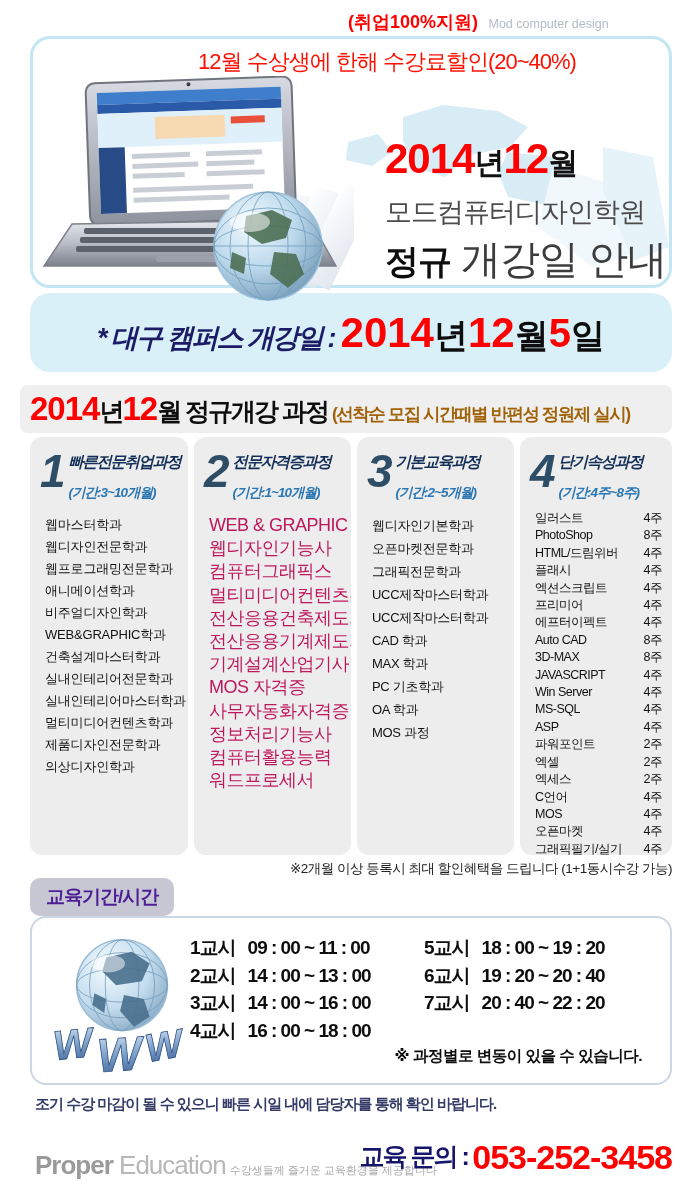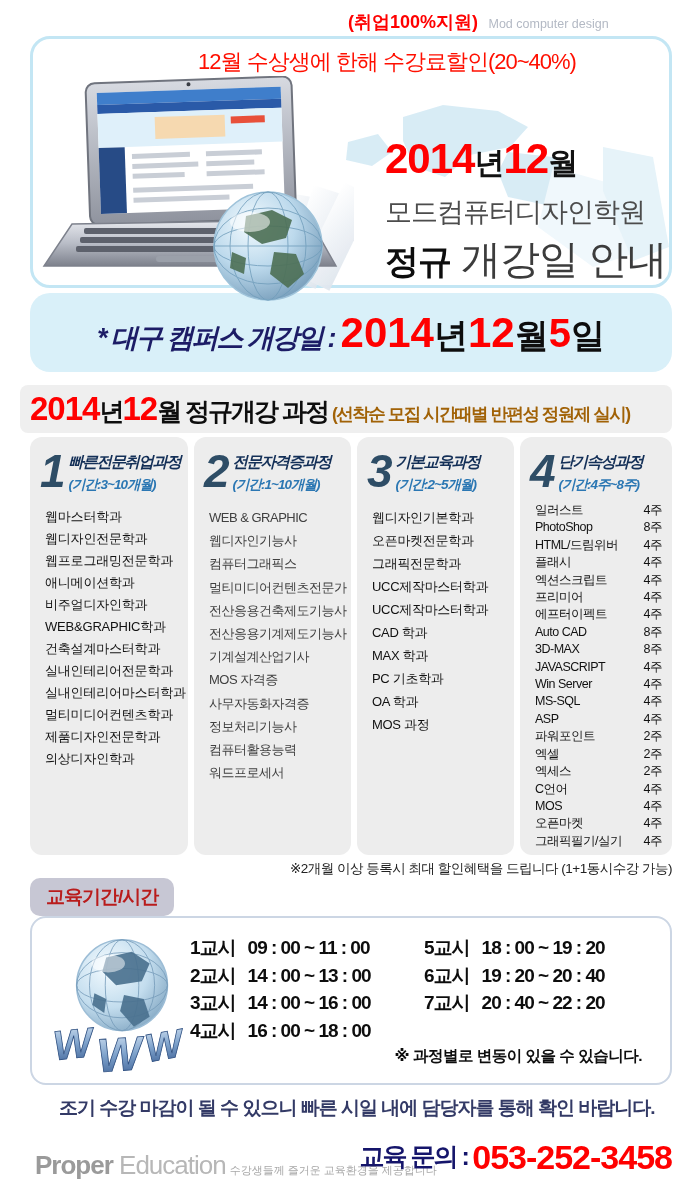--- a/index.html
+++ b/index.html
@@ -49,47 +49,47 @@
 
   
   .col { position:absolute; top:437px; height:418px; background:#ededed; border-radius:12px; padding:12px 6px 0 10px; overflow:hidden; }
   .col-1 { left:30px;  width:158px; }
   .col-2 { left:194px; width:157px; }
   .col-3 { left:357px; width:157px; }
   .col-4 { left:520px; width:152px; }
   .col-head { display:flex; align-items:flex-start; }
   .col-num { color:#2e4d66; font-weight:900; font-style:italic; font-size:46px; line-height:44px; margin-right:5px; letter-spacing:-2px; }
   .col-name { color:#132f57; font-weight:900; font-style:italic; font-size:15.5px; letter-spacing:-1.5px; margin-top:3px; white-space:nowrap; }
-  .col-period { color:#2b77b3; font-weight:900; font-style:italic; font-size:13.5px; letter-spacing:-1px; margin-top:3px; }
+  .col-period { color:#2b77b3; font-weight:900; font-style:italic; font-size:13.5px; letter-spacing:-1px; margin-top:11px; }
   .col ul { list-style:none; margin-top:12px; padding-left:5px; }
   .col-1 ul li { font-size:13px; line-height:22px;   color:#111; letter-spacing:-0.2px; white-space:nowrap; }
-  .col-2 ul li { font-size:13px; line-height:23.2px; color:#404040; letter-spacing:-0.5px; white-space:nowrap; }
+  .col-2 ul li { font-size:18px; line-height:23.2px; color:#be185d; letter-spacing:-0.5px; white-space:nowrap; }
   .col-3 ul li { font-size:13px; line-height:23px;   color:#111; letter-spacing:-0.3px; white-space:nowrap; }
   .col-4 ul { margin-top:8px; padding-right:4px; }
   .col-4 ul li { font-size:12.5px; line-height:17.4px; color:#111; letter-spacing:-0.5px; display:flex; justify-content:space-between; white-space:nowrap; }
   .col-4 ul li .wk { margin-left:4px; }
 
   .discount-note { position:absolute; right:8px; top:860px; font-size:13.5px; color:#222; letter-spacing:-0.5px; }
 
   
   .pill { position:absolute; left:30px; top:878px; background:#c7c7d4; border-radius:10px;
-          padding:6px 16px; color:#b91c1c; font-weight:900; font-size:19px; letter-spacing:-1px; }
+          padding:6px 16px; color:#4c1d95; font-weight:900; font-size:19px; letter-spacing:-1px; }
   .sched-box { position:absolute; left:30px; top:916px; width:642px; height:169px;
                border:2px solid #ccd6e4; border-radius:16px; background:#fff; }
   .www-art { position:absolute; left:18px; top:6px; width:150px; height:158px; }
   .sched-list { position:absolute; list-style:none; white-space:nowrap; }
   .sched-left  { left:158px; top:16px; }
   .sched-right { left:392px; top:16px; }
   .sched-list li { font-size:19px; font-weight:900; color:#0d0d0d; line-height:27.5px; letter-spacing:-1px; }
   .sched-list .plabel { margin-right:12px; }
   .sched-note { position:absolute; right:28px; top:128px; font-size:15.5px; font-weight:900; color:#0d0d0d; letter-spacing:-0.5px; }
 
   
   .notice { position:absolute; left:35px; top:1095px; }
-  .notice .n1 { color:#333a66; font-size:19px; font-weight:600; letter-spacing:-1px;margin-left:24px; }
+  .notice .n1 { color:#333a66; font-size:15px; font-weight:600; letter-spacing:-1px; }
   .notice .n2 { color:#3c3c3c; font-size:14.5px; margin-top:4px; letter-spacing:-1px; }
   .brand-logo { position:absolute; left:35px; top:1150px; white-space:nowrap; }
   .brand-logo .p1 { color:#9a9a9a; font-weight:800; font-size:26px; letter-spacing:-1px; }
   .brand-logo .p2 { color:#b7b7b7; font-weight:300; font-size:26px; letter-spacing:-1px; }
   .brand-logo .tag { color:#a8a8a8; font-size:11px; margin-left:4px; }
   .contact { position:absolute; right:8px; top:1138px; white-space:nowrap; }
   .contact .lbl { color:#15156b; font-weight:900; font-size:25px; letter-spacing:-2px; vertical-align:4px; }
   .contact .phone { color:#ff0000; font-weight:900; font-size:34px; letter-spacing:-1px; }
 </style>
 </head>

